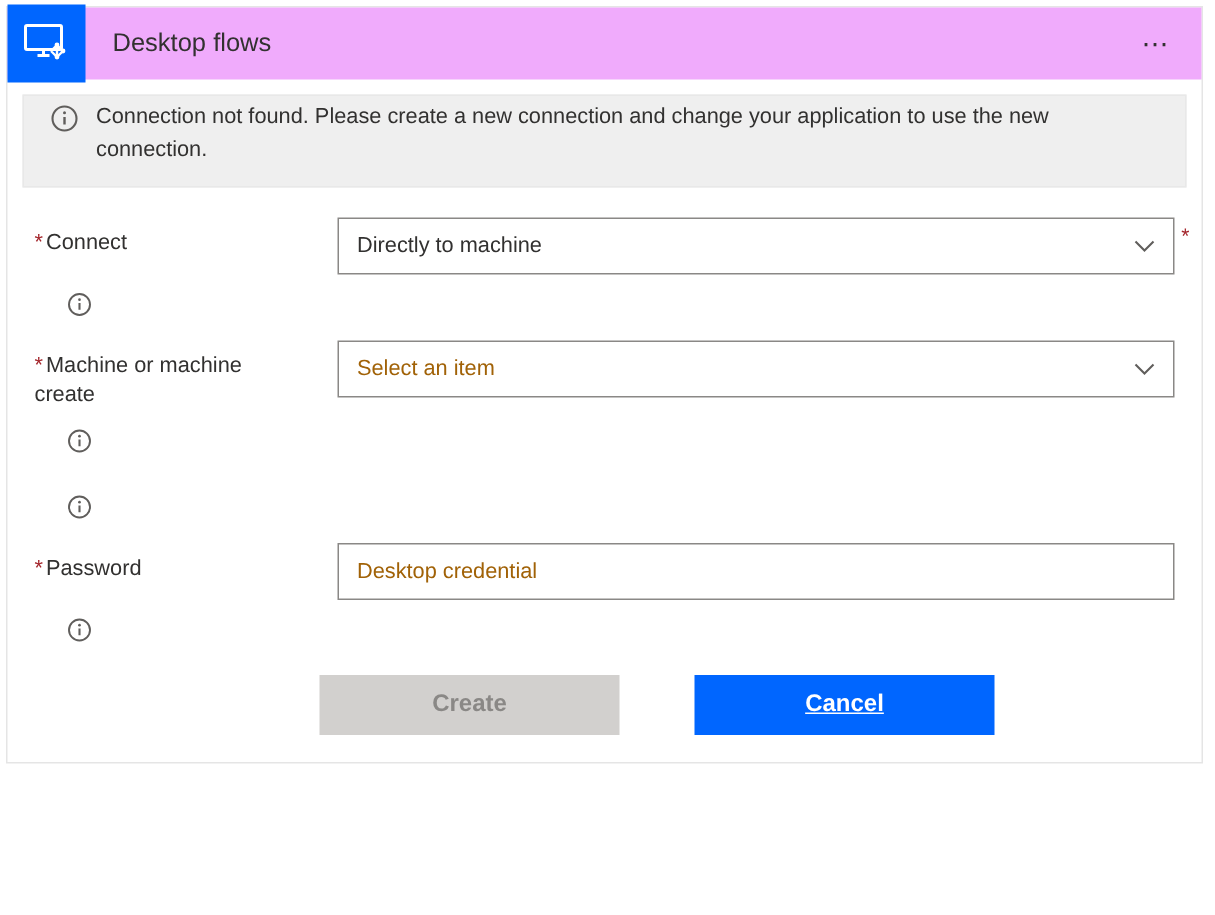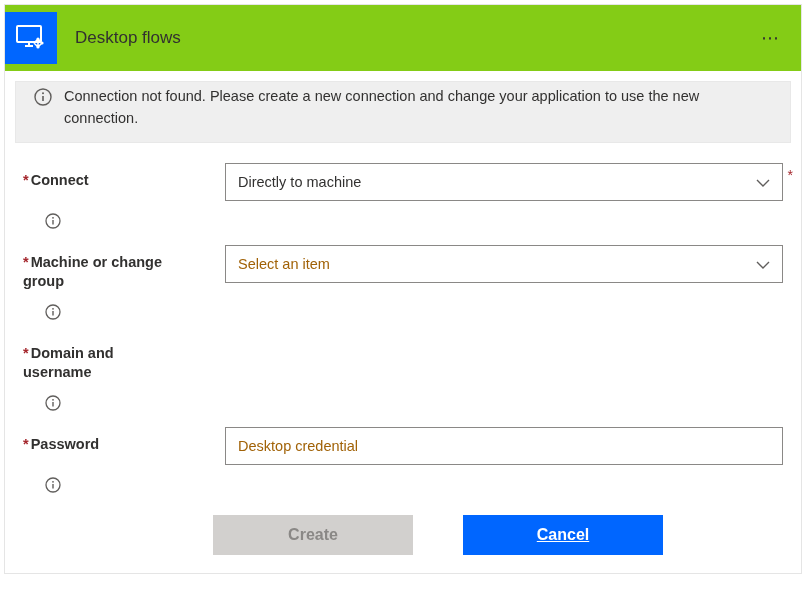--- a/index.html
+++ b/index.html
@@ -12,22 +12,22 @@
     }
     .panel {
       border: 1px solid #e5e5e5;
       width: 798px;
       margin: 4px;
       background: #fff;
     }
     .header {
       display: flex;
       align-items: center;
-      background: #84cc16;
-      height: 66px;
+      background: #f0abfc;
+      height: 48px;
       position: relative;
     }
     .header-icon {
       width: 52px;
       height: 52px;
       background: #0066ff;
       display: flex;
       align-items: center;
       justify-content: center;
       flex-shrink: 0;
@@ -74,21 +74,20 @@
     .form-row {
       display: flex;
       align-items: flex-start;
       margin-bottom: 0;
       position: relative;
     }
     .form-label-col {
       width: 162px;
       flex-shrink: 0;
       padding-top: 8px;
-      font-weight: bold;
     }
     .form-label {
       font-size: 14.5px;
       color: #323130;
       line-height: 1.35;
     }
     .req {
       color: #a4262c;
       margin-right: 2px;
     }
@@ -224,21 +223,21 @@
         <svg width="16" height="16" viewBox="0 0 16 16">
             <circle cx="8" cy="8" r="7" fill="none" stroke="#605e5c" stroke-width="1.3"></circle>
             <circle cx="8" cy="4.8" r="0.9" fill="#605e5c"></circle>
             <line x1="8" y1="7" x2="8" y2="11.5" stroke="#605e5c" stroke-width="1.4"></line>
           </svg>
       </span>
     </div>
 
     <div class="form-row">
       <div class="form-label-col">
-        <span class="form-label"><span class="req">*</span><span>Machine or change group</span></span>
+        <span class="form-label"><span class="req">*</span><span>Machine or machine create</span></span>
       </div>
       <div class="form-control-col">
         <div class="select-box">
           <span class="placeholder">Select an item</span>
           <span class="chevron">
             <svg width="14" height="8" viewBox="0 0 14 8">
                 <path d="M1 1 L7 7 L13 1" fill="none" stroke="#605e5c" stroke-width="1.4"></path>
               </svg>
           </span>
         </div>
@@ -248,23 +247,20 @@
       <span class="info-icon">
         <svg width="16" height="16" viewBox="0 0 16 16">
             <circle cx="8" cy="8" r="7" fill="none" stroke="#605e5c" stroke-width="1.3"></circle>
             <circle cx="8" cy="4.8" r="0.9" fill="#605e5c"></circle>
             <line x1="8" y1="7" x2="8" y2="11.5" stroke="#605e5c" stroke-width="1.4"></line>
           </svg>
       </span>
     </div>
 
     <div class="form-row">
-      <div class="form-label-col">
-        <span class="form-label"><span class="req">*</span><span>Domain and username</span></span>
-      </div>
     </div>
     <div class="info-row">
       <span class="info-icon">
         <svg width="16" height="16" viewBox="0 0 16 16">
             <circle cx="8" cy="8" r="7" fill="none" stroke="#605e5c" stroke-width="1.3"></circle>
             <circle cx="8" cy="4.8" r="0.9" fill="#605e5c"></circle>
             <line x1="8" y1="7" x2="8" y2="11.5" stroke="#605e5c" stroke-width="1.4"></line>
           </svg>
       </span>
     </div>

